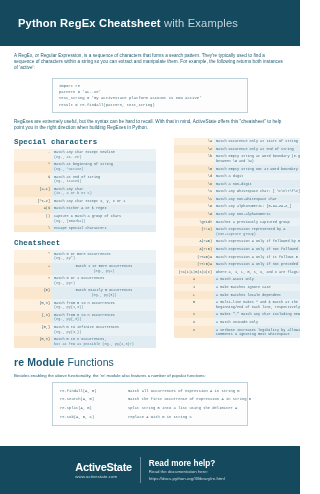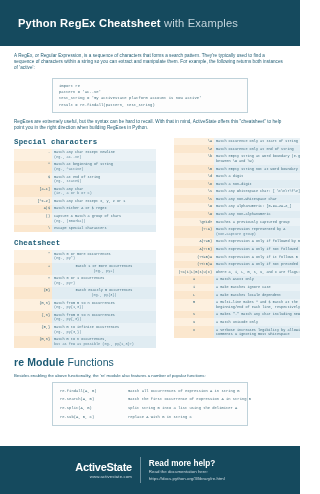--- a/index.html
+++ b/index.html
@@ -91,21 +91,21 @@
     font-size:3.8px; line-height:6.6px; color:#46707f; white-space:nowrap;
   }
   .fnbox td.fn{width:66px;}
 
   
   .footer{
     background:#154a5e; height:48px; flex:0 0 48px;
     display:flex; align-items:center; justify-content:center; gap:0px;
     margin-top:6px;
   }
-  .brand{text-align:right; padding-right:8px;}
+  .brand{padding-right:8px;}
   .brand .logo{
     color:#fff; font-weight:bold; font-size:11px; letter-spacing:-.3px;
     font-family:"Liberation Sans", sans-serif;
   }
   .brand .url{color:#d3dee4; font-size:4.3px; letter-spacing:.1px; margin-top:1px;}
   .divider{width:1px; height:26px; background:#6d8f9d;}
   .help{padding-left:8px;}
   .help .h{color:#ffffff; font-weight:bold; font-size:8.2px;}
   .help .t{color:#cdd9df; font-size:4.4px; line-height:6px; margin-top:1px;}
 </style>

